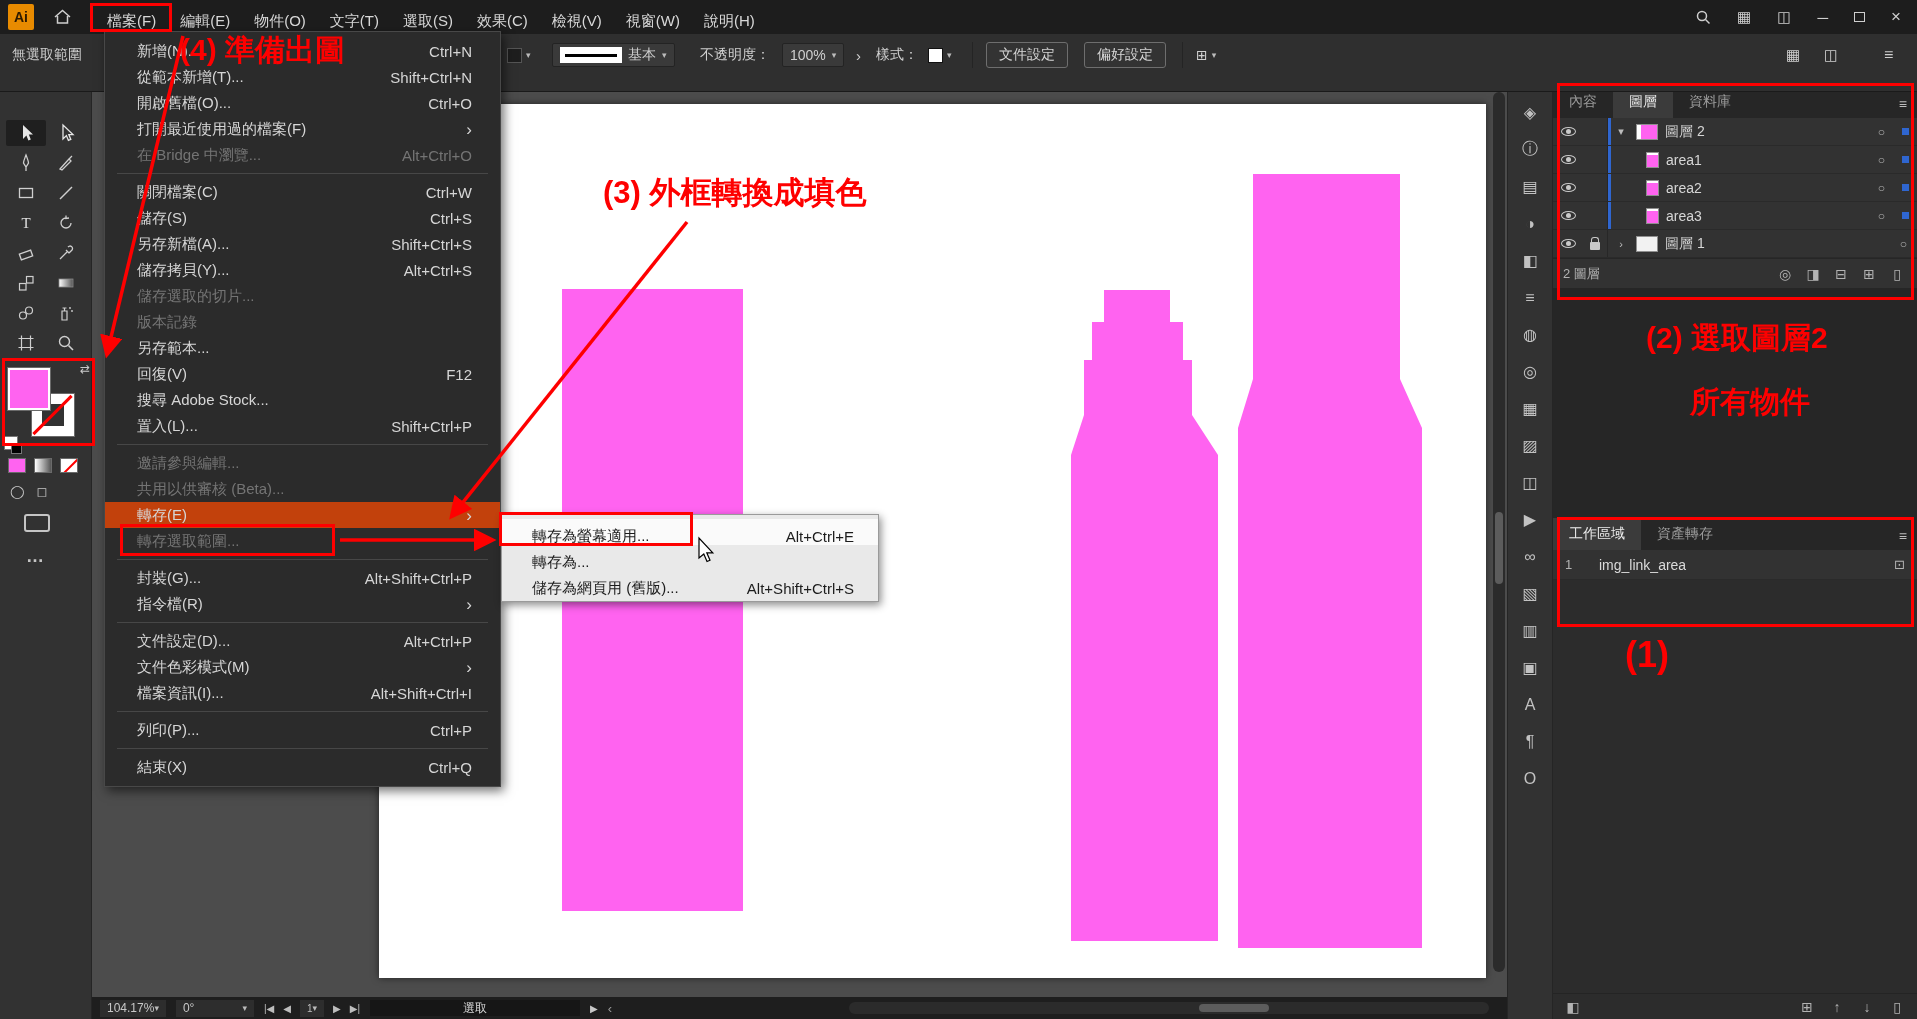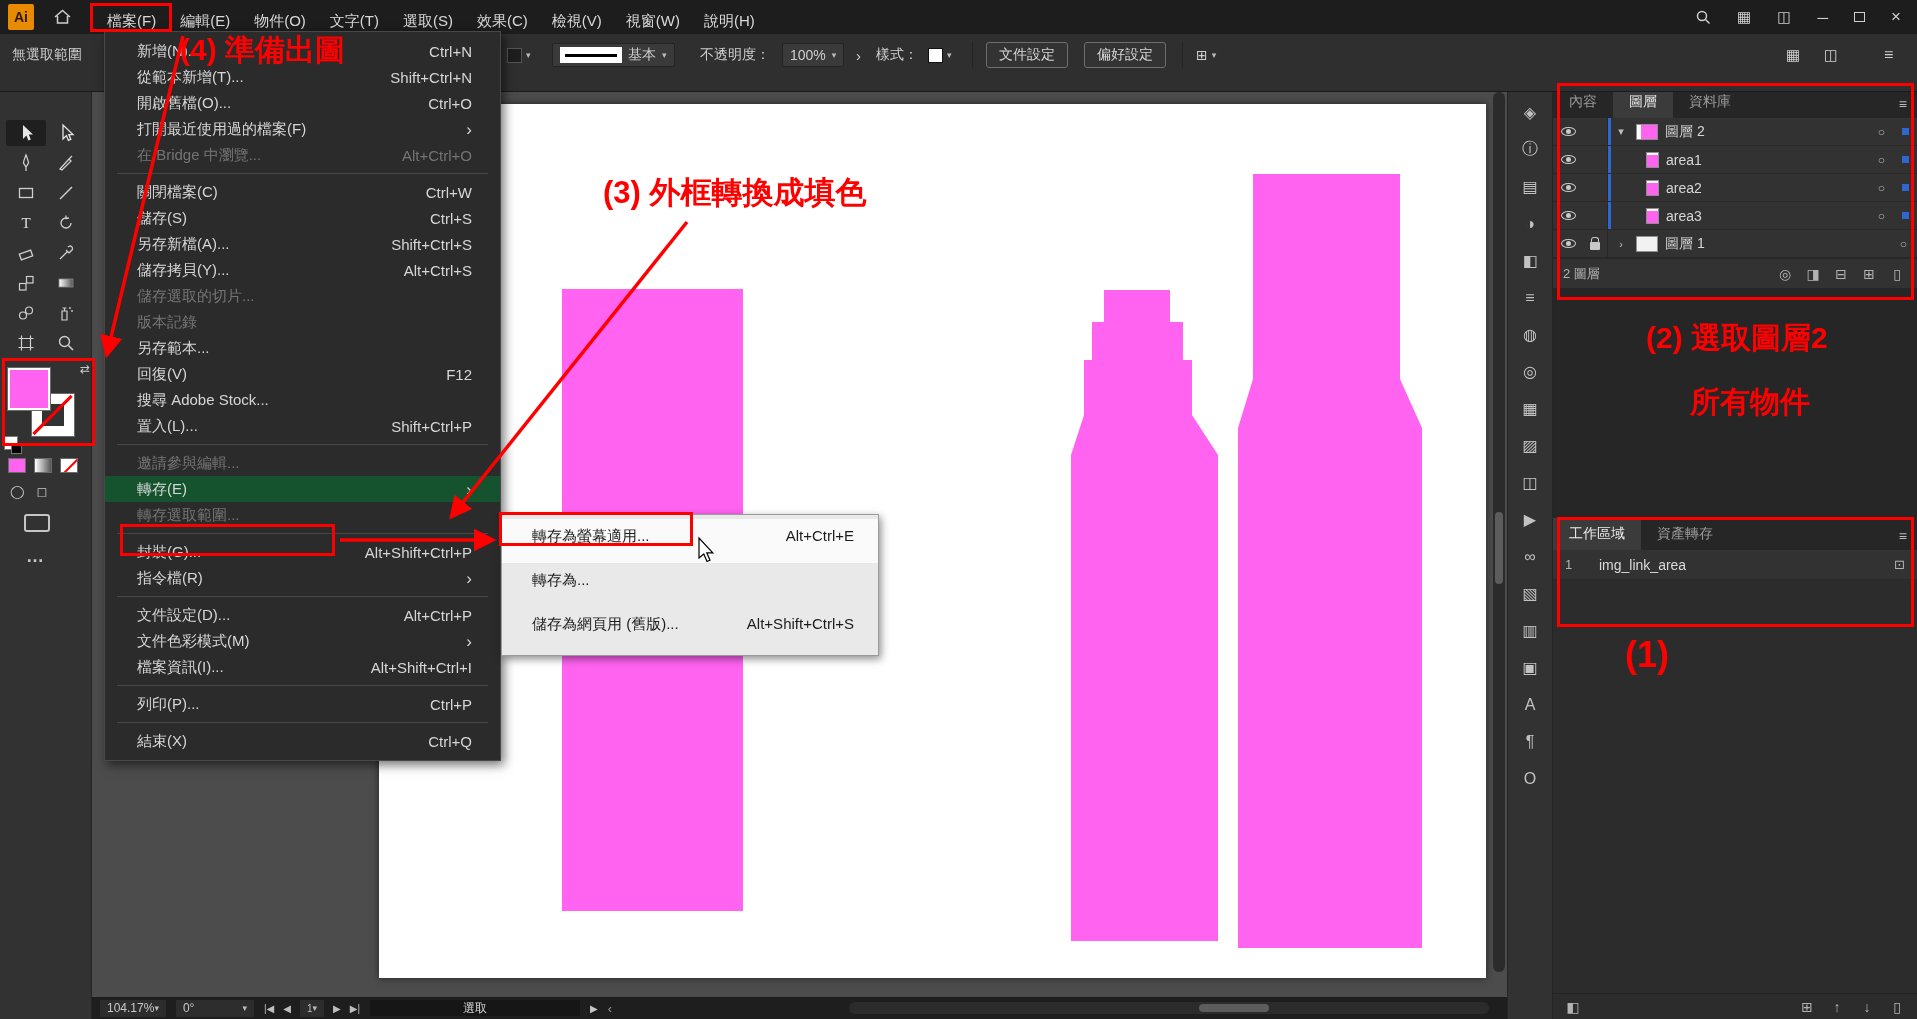--- a/index.html
+++ b/index.html
@@ -121,29 +121,29 @@
 .ab-ico{margin-left:auto;color:#b3b3b3;font-size:13px}
 .ab-body{flex:1;background:#2c2c2c}
 .ab-footer{height:26px;background:#2c2c2c;border-top:1px solid #242424;display:flex;align-items:center;padding:0 10px;gap:14px}
 .ab-footer .spacer{margin-left:auto}
 
 
 .filemenu{position:absolute;left:104px;top:31px;width:397px;background:#2b2b2b;border:1px solid #484848;
   box-shadow:3px 4px 10px rgba(0,0,0,.55);z-index:40;padding:6px 0}
 .menu-item{height:26px;display:flex;align-items:center;padding:0 28px 0 32px;font-size:15px;color:#d6d6d6;white-space:nowrap}
 .menu-item.disabled{color:#747474}
-.menu-item.active{background:#14532d}
+.menu-item.active{background:#c2410c}
 .mi-right{margin-left:auto;padding-left:36px}
 .mi-arrow{font-size:17px;line-height:1}
 .menu-sep{height:1px;background:#474747;margin:5px 12px}
 
 
 .submenu{position:absolute;left:501px;top:514px;width:378px;background:#e9e9e9;border:1px solid #9a9a9a;
   box-shadow:2px 3px 8px rgba(0,0,0,.45);z-index:45;padding:4px 0}
-.sub-item{height:44px;display:flex;padding:8px 24px 0 30px;color:#1c1c1c;font-size:15px;white-space:nowrap}
+.sub-item{height:26px;display:flex;align-items:center;padding:8px 24px 0 30px;color:#1c1c1c;font-size:15px;white-space:nowrap}
 .sub-item.active{background:#fafafa}
 .sub-item .mi-right{color:#1c1c1c}
 
 
 .redbox{position:absolute;border:3px solid var(--red);z-index:55;pointer-events:none}
 .ann{position:absolute;color:var(--red);font-weight:bold;z-index:56;white-space:nowrap}
 .overlay{position:absolute;left:0;top:0;z-index:60;pointer-events:none}
 </style>
 </head>
 <body>
@@ -577,20 +577,24 @@
       </div>
       <div class="menu-item">
         <span class="mi-label">置入(L)...</span>
         <span class="mi-right">Shift+Ctrl+P</span>
       </div>
       <div class="menu-sep"></div>
       <div class="menu-item disabled">
         <span class="mi-label">邀請參與編輯...</span>
         <span class="mi-right"></span>
       </div>
+      <div class="menu-item disabled">
+        <span class="mi-label">共用以供審核 (Beta)...</span>
+        <span class="mi-right"></span>
+      </div>
       <div class="menu-item active">
         <span class="mi-label">轉存(E)</span>
         <span class="mi-right mi-arrow">›</span>
       </div>
       <div class="menu-item disabled">
         <span class="mi-label">轉存選取範圍...</span>
         <span class="mi-right"></span>
       </div>
       <div class="menu-sep"></div>
       <div class="menu-item">

